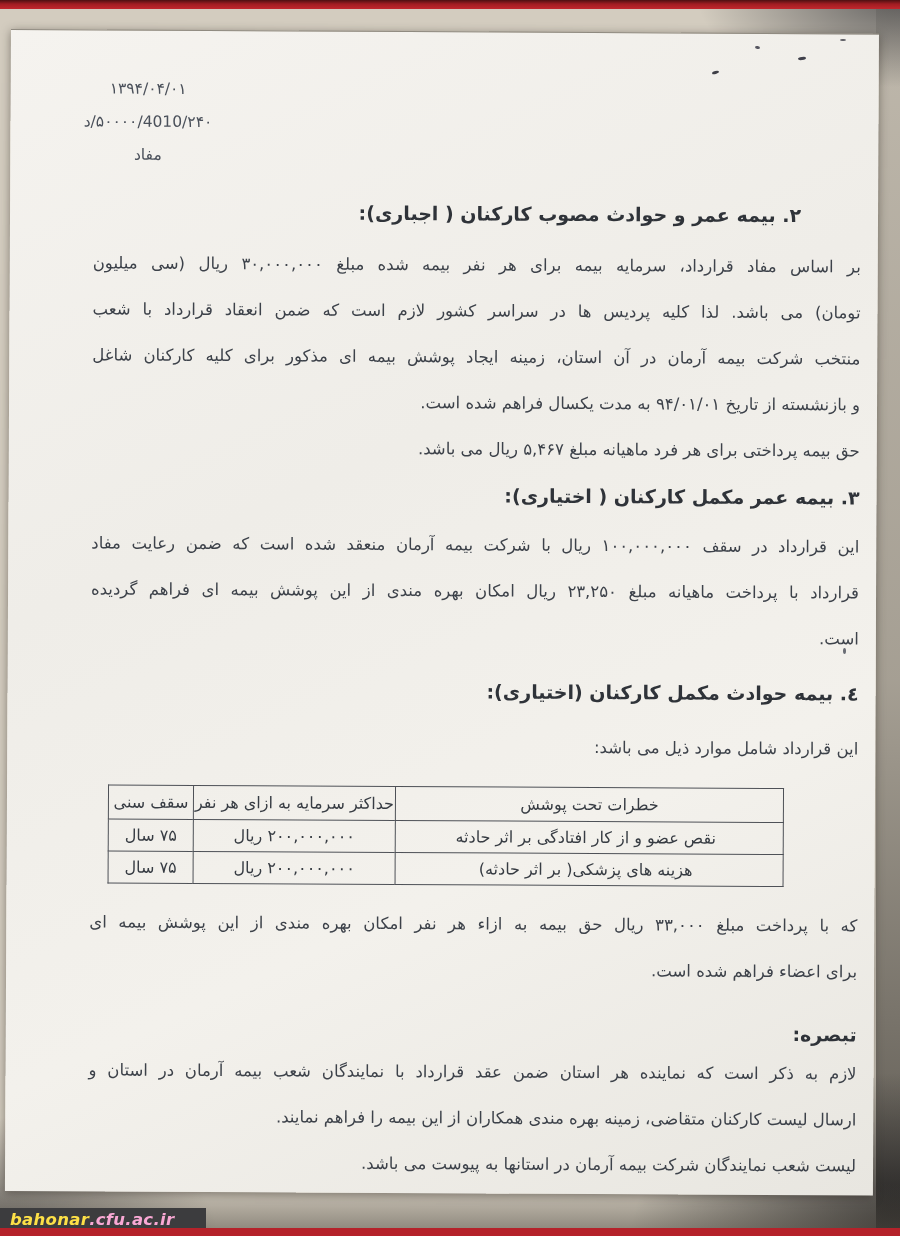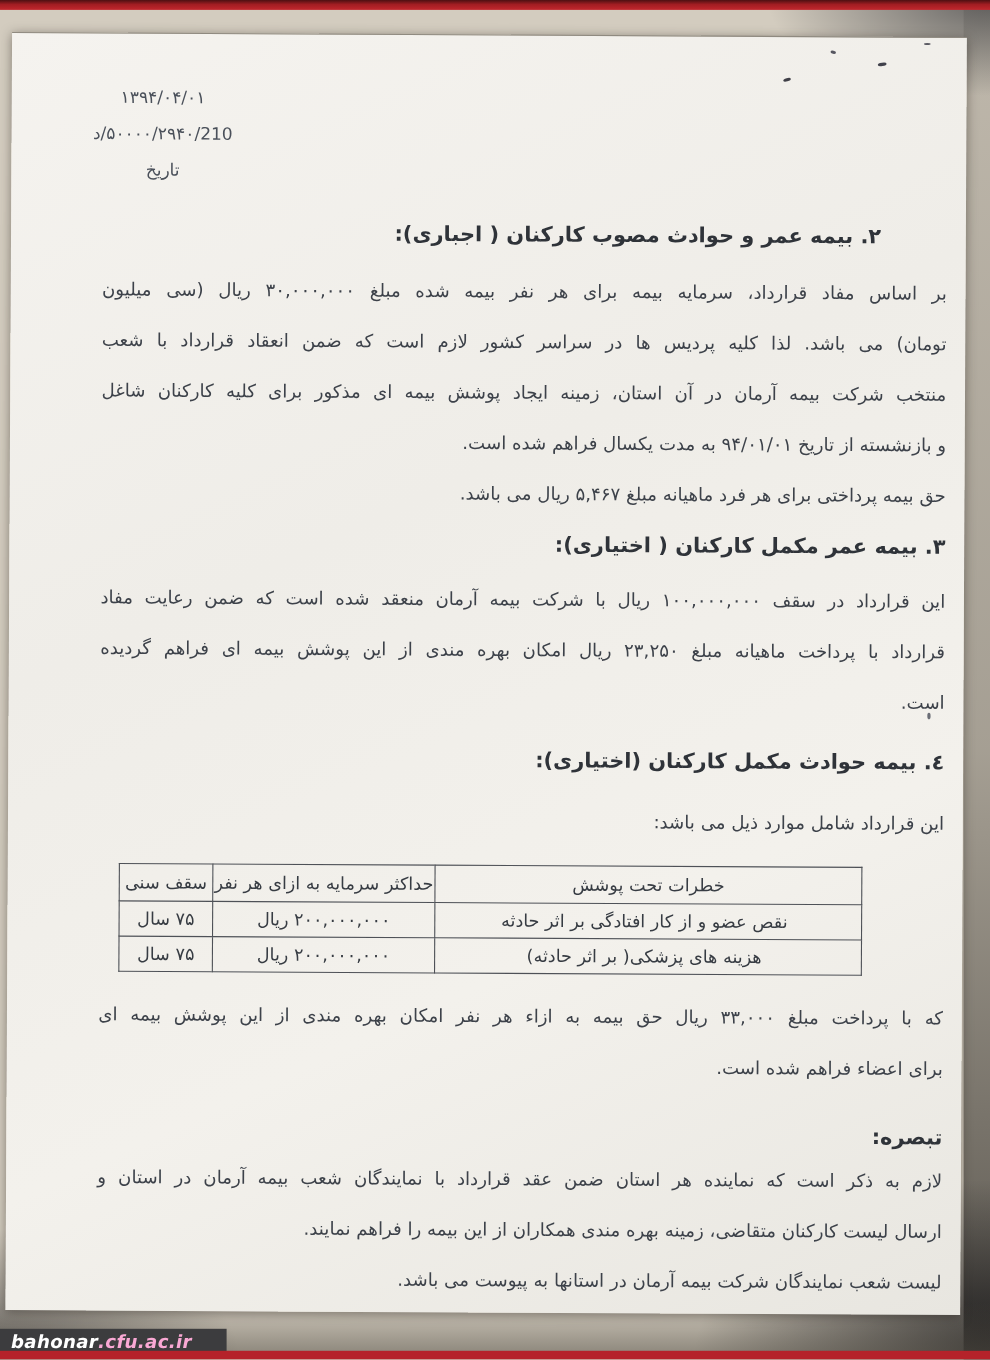--- a/index.html
+++ b/index.html
@@ -59,39 +59,39 @@
   .sp1{left:712px;top:71px;width:7px;height:3px;background:#3f3f47;transform:rotate(-15deg);}
   .sp2{left:755px;top:46px;width:5px;height:3px;background:#565660;transform:rotate(10deg);}
   .sp3{left:798px;top:57px;width:8px;height:3px;background:#40414b;transform:rotate(-8deg);}
   .sp4{left:840px;top:39px;width:6px;height:2px;background:#5a5a62;}
   .sp5{left:843px;top:648px;width:3px;height:6px;background:#6a6d75;}
 
   
   .wm{position:absolute;left:0;top:1208px;width:206px;height:23px;background:#3c3c3e;
     display:flex;align-items:center;box-sizing:border-box;padding-left:10px;
     font-style:italic;font-weight:bold;font-size:16.5px;letter-spacing:.3px;}
-  .wm .a{color:#ffffff;} .wm .b{color:#f9a8d4;}
+  .wm .a{color:#fde047;} .wm .b{color:#f9a8d4;}
 </style>
 </head>
 <body>
 
 <div class="page">
 
   <div class="edge-right"></div>
   <div class="corner-tr"></div>
   <div class="corner-br"></div>
   <div class="corner-bl"></div>
   <div class="band-bottom"></div>
 
   <div class="paper">
 
     <div class="meta">
       <div><bdo dir="ltr">۱۳۹۴/۰۴/۰۱</bdo></div>
-      <div><bdo dir="ltr">د/۵۰۰۰۰/۲۹۴۰/210</bdo></div>
-      <div>تاریخ</div>
+      <div><bdo dir="ltr">د/۵۰۰۰۰/4010/۲۴۰</bdo></div>
+      <div>مفاد</div>
     </div>
 
     <div class="content">
 
       <div class="hd hd2">۲. بیمه عمر و حوادث مصوب کارکنان ( اجباری):</div>
       <div class="para gap14">
         <div class="ln fill">بر اساس مفاد قرارداد، سرمایه بیمه برای هر نفر بیمه شده مبلغ ۳۰,۰۰۰,۰۰۰ ریال (سی میلیون</div>
         <div class="ln fill">تومان) می باشد. لذا کلیه پردیس ها در سراسر کشور لازم است که ضمن انعقاد قرارداد با شعب</div>
         <div class="ln fill">منتخب شرکت بیمه آرمان در آن استان، زمینه ایجاد پوشش بیمه ای مذکور برای کلیه کارکنان شاغل</div>
         <div class="ln end">و بازنشسته از تاریخ ۹۴/۰۱/۰۱ به مدت یکسال فراهم شده است.</div>

